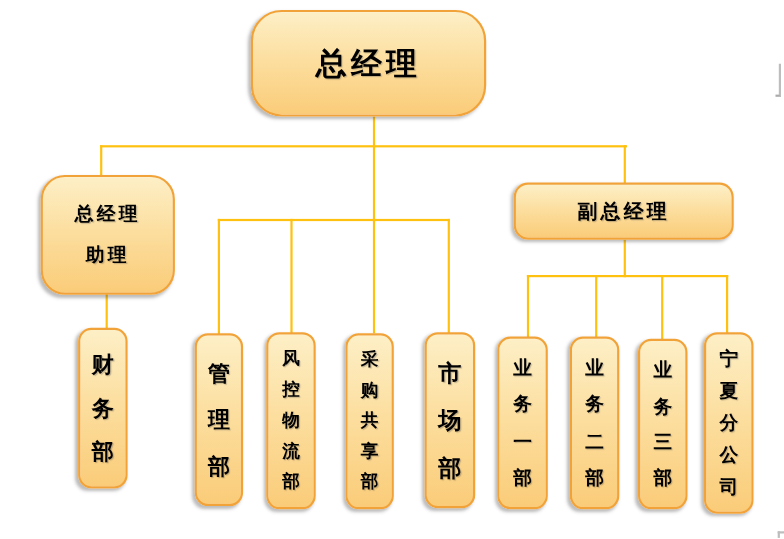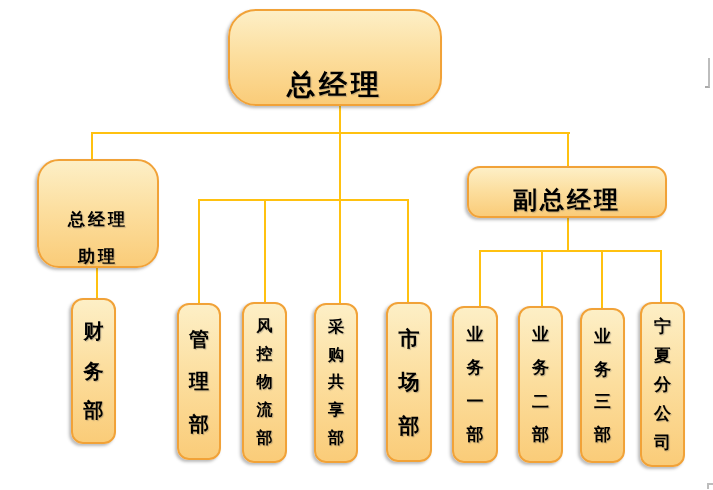--- a/index.html
+++ b/index.html
@@ -21,28 +21,28 @@
     font-family: "DejaVu Sans", "Liberation Sans", sans-serif;
     color: var(--text);
   }
   .node {
     position: absolute;
     box-sizing: border-box;
     background: linear-gradient(180deg, var(--box-fill-top) 0%, var(--box-fill-mid) 48%, var(--box-fill-bottom) 100%);
     border: 2px solid var(--box-border);
     box-shadow: -2px 2px 3px rgba(60,60,60,0.35);
     display: flex;
-    align-items: flex-end;
+    align-items: center;
     justify-content: center;
     font-weight: bold;
     text-shadow: 1px 1px 1px rgba(80,80,80,0.35);
   }
   .node.root   { border-radius: 28px; font-size: 28px; letter-spacing: 4px; }
   .node.round  { border-radius: 22px; }
-  .node.wide   { border-radius: 13px; font-size: 24px; letter-spacing: 3px; }
+  .node.wide   { border-radius: 13px; font-size: 18px; letter-spacing: 3px; }
   .node.vbox   { border-radius: 12px; }
   .two-line {
     display: flex; flex-direction: column; align-items: center; justify-content: center;
     font-size: 17px; line-height: 20px; gap: 17px; letter-spacing: 3px;
   }
   .vlabel {
     display: flex; flex-direction: column; align-items: center; justify-content: space-evenly;
     height: 100%; width: 100%; padding: 5px 0; box-sizing: border-box;
   }
   .fs21 .vlabel { font-size: 21px; }

